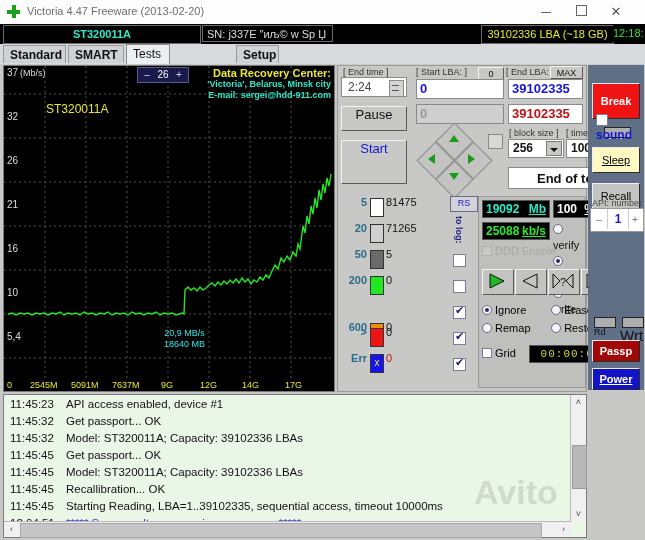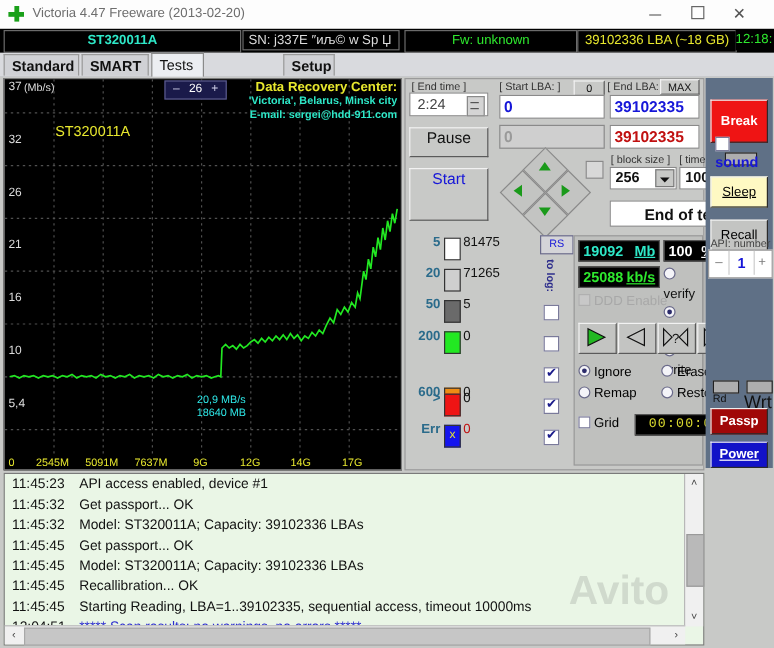--- a/index.html
+++ b/index.html
@@ -177,21 +177,20 @@
     <div class="tb-plus"></div>
     <div class="tb-title">Victoria 4.47  Freeware (2013-02-20)</div>
     <div class="tb-btn tb-min"><span></span></div>
     <div class="tb-btn tb-max"><span></span></div>
     <div class="tb-btn tb-close">✕</div>
   </div>
 
   <div class="statusbar">
     <div class="sfield s-model">ST320011A</div>
     <div class="sfield s-sn">SN: ј337E ″иљ© w    Sp Џ</div>
-    <div class="sfield s-fw">Fw: unknown</div>
     <div class="sfield s-lba">39102336 LBA (~18 GB)</div>
     <div class="sfield s-time">12:18:36</div>
   </div>
 
   <div class="tabstrip">
     <div class="tab" style="left:3px;width:63px;">Standard</div>
     <div class="tab" style="left:68px;width:56px;">SMART</div>
     <div class="tab active" style="left:126px;width:44px;">Tests</div>
     <div class="tab" style="left:187px;width:62px;margin-top:32px;">Advanced</div>
     <div class="tab" style="left:236px;width:43px;">Setup</div>

